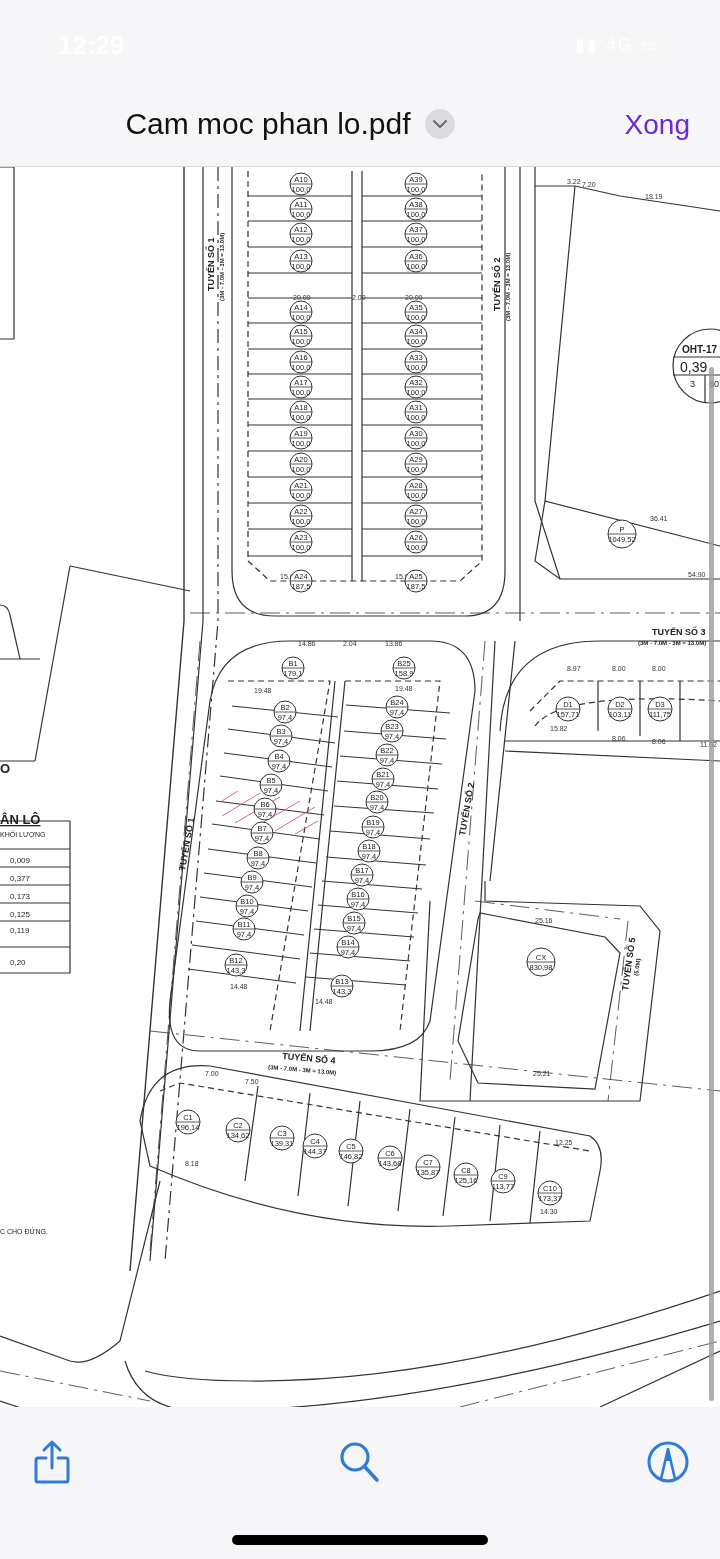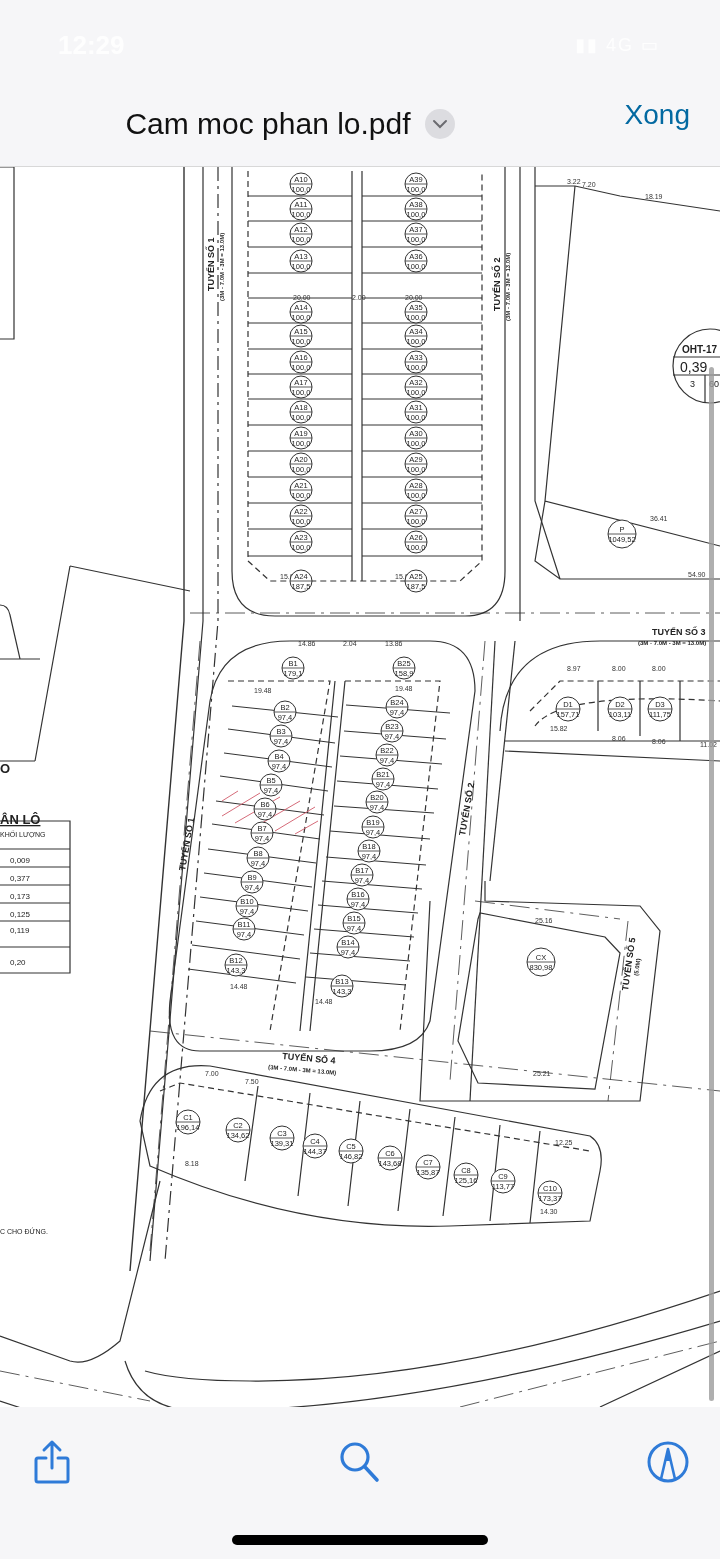--- a/index.html
+++ b/index.html
@@ -4,21 +4,21 @@
 <style>
   html, body { margin:0; padding:0; }
   body { width:720px; height:1559px; position:relative; overflow:hidden; background:#f6f6f8; font-family:"Liberation Sans", sans-serif; }
   .status-bar { position:absolute; left:0; top:0; width:720px; height:95px; background:#f6f6f8; }
   .status-time { position:absolute; left:58px; top:30px; font-size:26px; color:#ffffff; font-weight:600; opacity:0.9; }
   .status-icons { position:absolute; right:60px; top:34px; font-size:18px; color:#ffffff; opacity:0.9; letter-spacing:2px; }
   .nav-bar { position:absolute; left:0; top:95px; width:720px; height:70px; background:#f6f6f8; }
   .doc-title { position:absolute; left:0; width:600px; top:12px; text-align:center; font-size:30px; color:#111; font-weight:500; }
   .doc-title-inner { display:inline-flex; align-items:center; gap:14px; margin-left:-20px; }
   .title-chevron { width:30px; height:30px; border-radius:50%; background:#dcdce0; display:inline-flex; align-items:center; justify-content:center; }
-  .done-button { position:absolute; right:30px; top:4px; font-size:28px; color:#0369a1; font-weight:500; cursor:pointer; }
+  .done-button { position:absolute; right:30px; top:14px; font-size:28px; color:#6d28d9; font-weight:500; cursor:pointer; }
   .pdf-view { position:absolute; left:0; top:166px; width:720px; height:1240px; background:#ffffff; overflow:hidden; border-top:1px solid #d8d8d8; border-bottom:1px solid #d8d8d8; }
   .pdf-view svg text { font-family:"Liberation Sans", sans-serif; }
   .scroll-indicator { position:absolute; left:709px; top:196px; width:5px; height:1034px; background:#9b9b9b; border-radius:3px; opacity:0.8; }
   .bottom-toolbar { position:absolute; left:0; top:1407px; width:720px; height:152px; background:#f6f6f8; }
   .tb-btn { position:absolute; top:30px; width:50px; height:50px; display:flex; align-items:center; justify-content:center; cursor:pointer; }
   .home-indicator { position:absolute; left:232px; top:128px; width:256px; height:10px; background:#000; border-radius:5px; }
 </style>
 </head>
 <body>
 

